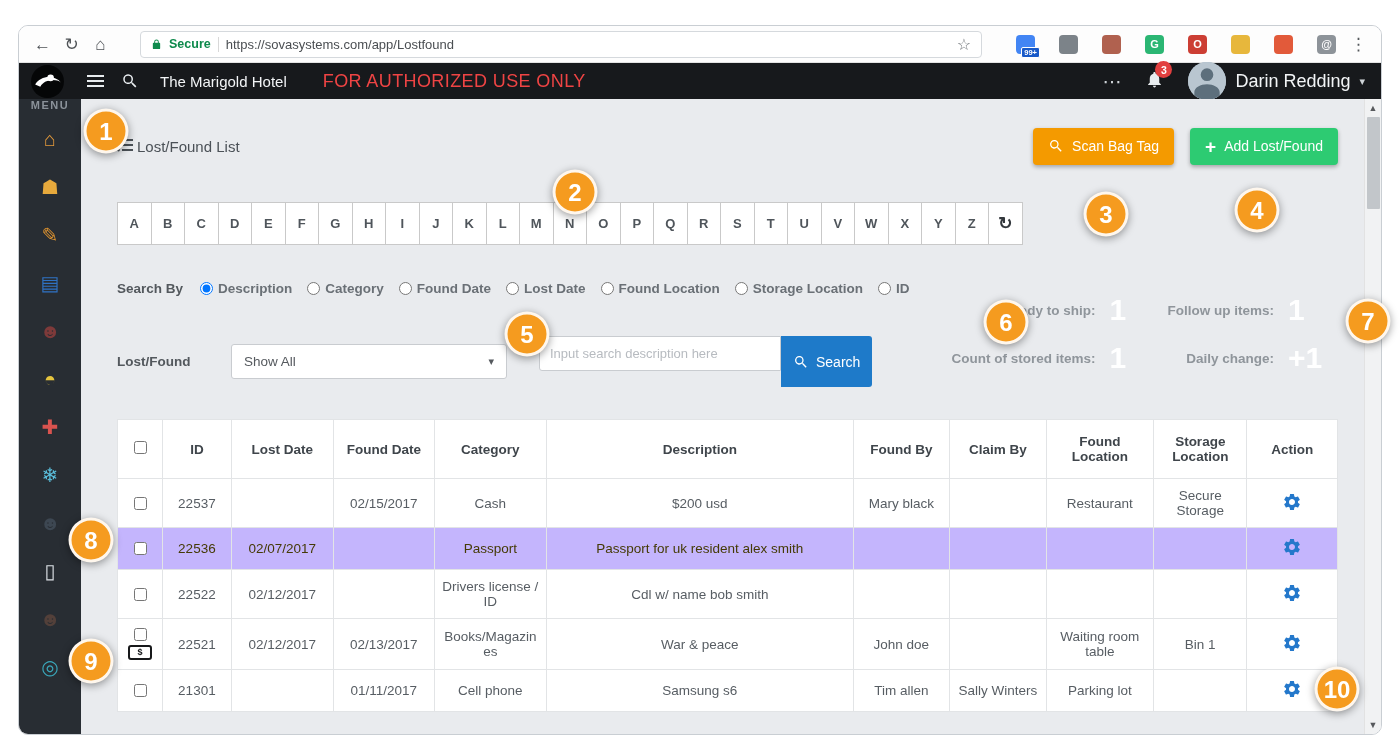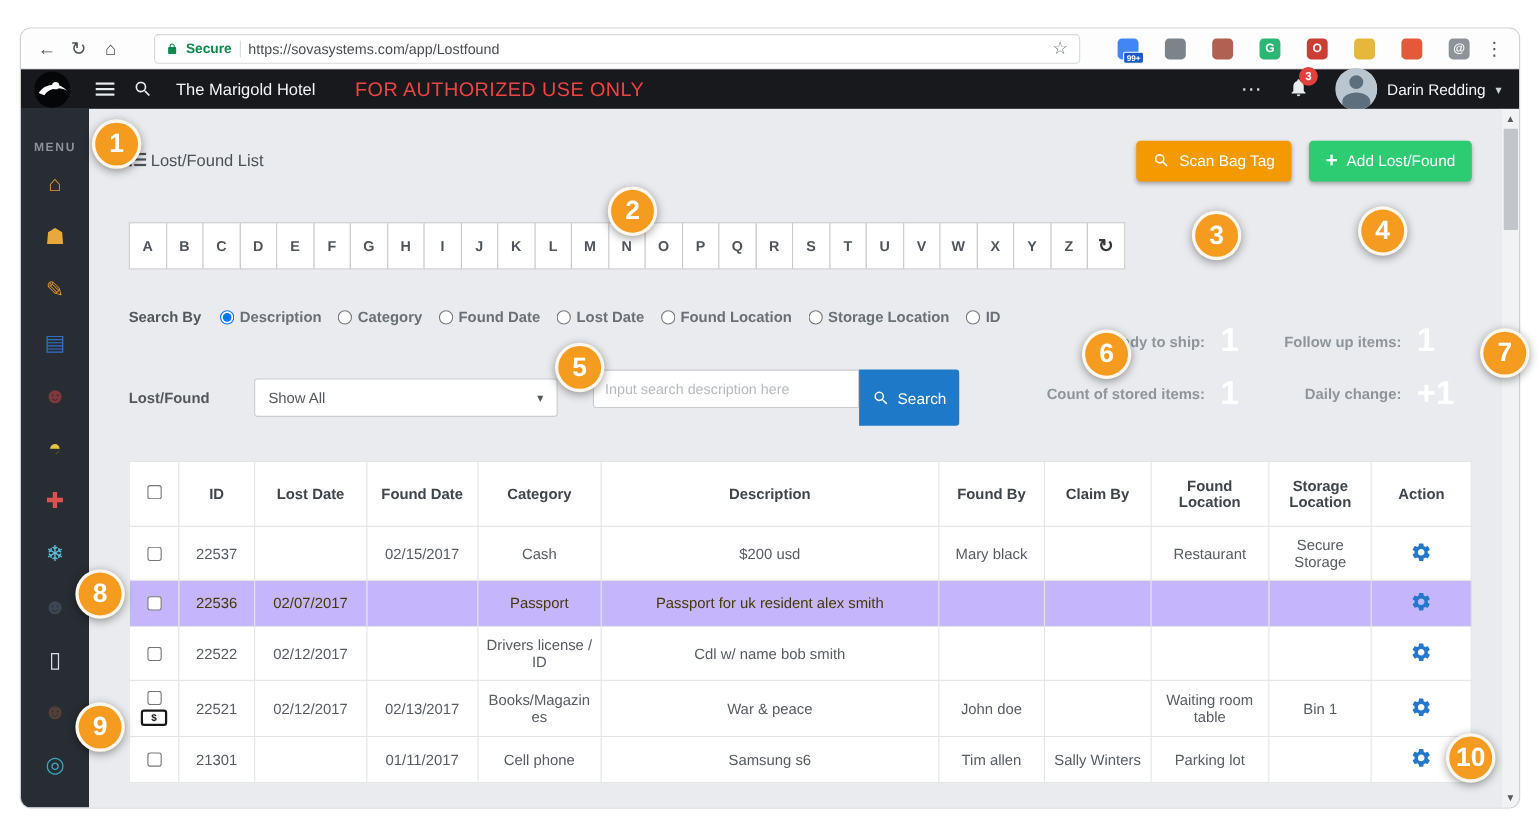--- a/index.html
+++ b/index.html
@@ -40,27 +40,27 @@
     justify-content:center; cursor:pointer; }
   .hotel { color:#f2f4f6; font-size:15px; margin-left:12px; white-space:nowrap; }
   .notice { color:#ef4444; font-size:18px; margin-left:36px; letter-spacing:.4px; white-space:nowrap; }
   .hd-spacer { flex:1; }
   .hd-dots { color:#cfd4d8; font-size:19px; background:none; border:none; padding:0 12px; cursor:pointer; }
   .hd-bell { position:relative; background:none; border:none; color:#e8ecef; padding:0 12px; cursor:pointer; }
   .bell-badge { position:absolute; top:-9px; right:4px; background:#e23f3f; color:#fff; border-radius:50%;
     width:17px; height:17px; font-size:10.5px; font-weight:bold; display:flex; align-items:center; justify-content:center; }
   .user { display:flex; align-items:center; gap:9px; margin-left:12px; cursor:pointer; }
   .avatar { width:38px; height:38px; border-radius:50%; overflow:hidden; background:#a9bac8; flex:none; }
-  .user-name { color:#f2f4f6; font-size:14px; white-space:nowrap; }
+  .user-name { color:#f2f4f6; font-size:18px; white-space:nowrap; }
   .user-caret { color:#cfd4d8; font-size:11px; }
 
   
   .app-body { flex:1; display:flex; min-height:0; }
   .sidebar { width:62px; background:#282d33; flex:none; display:flex; flex-direction:column;
-    align-items:center; padding-top:29px; }
+    align-items:center; padding-top:0; }
   .menu-label { color:#8b929a; font-size:11px; font-weight:bold; letter-spacing:1.5px; margin-bottom:16px; }
   .side-list { display:flex; flex-direction:column; gap:25px; align-items:center; }
   .side-item { width:34px; height:23px; display:flex; align-items:center; justify-content:center; cursor:pointer; }
   .side-icon { font-size:20px; line-height:22px; }
 
   .content { flex:1; position:relative; background:#e9ebee; padding:0 26px 0 36px; overflow:hidden; }
   .title-row { margin-top:28px; height:38px; display:flex; align-items:center; }
   .page-title { display:flex; align-items:flex-start; gap:4px; color:#4b5157; font-size:15px; }
   .title-buttons { margin-left:auto; display:flex; gap:16px; }
   .btn { border:none; border-radius:4px; height:37px; padding:0 15px; display:flex; align-items:center;

